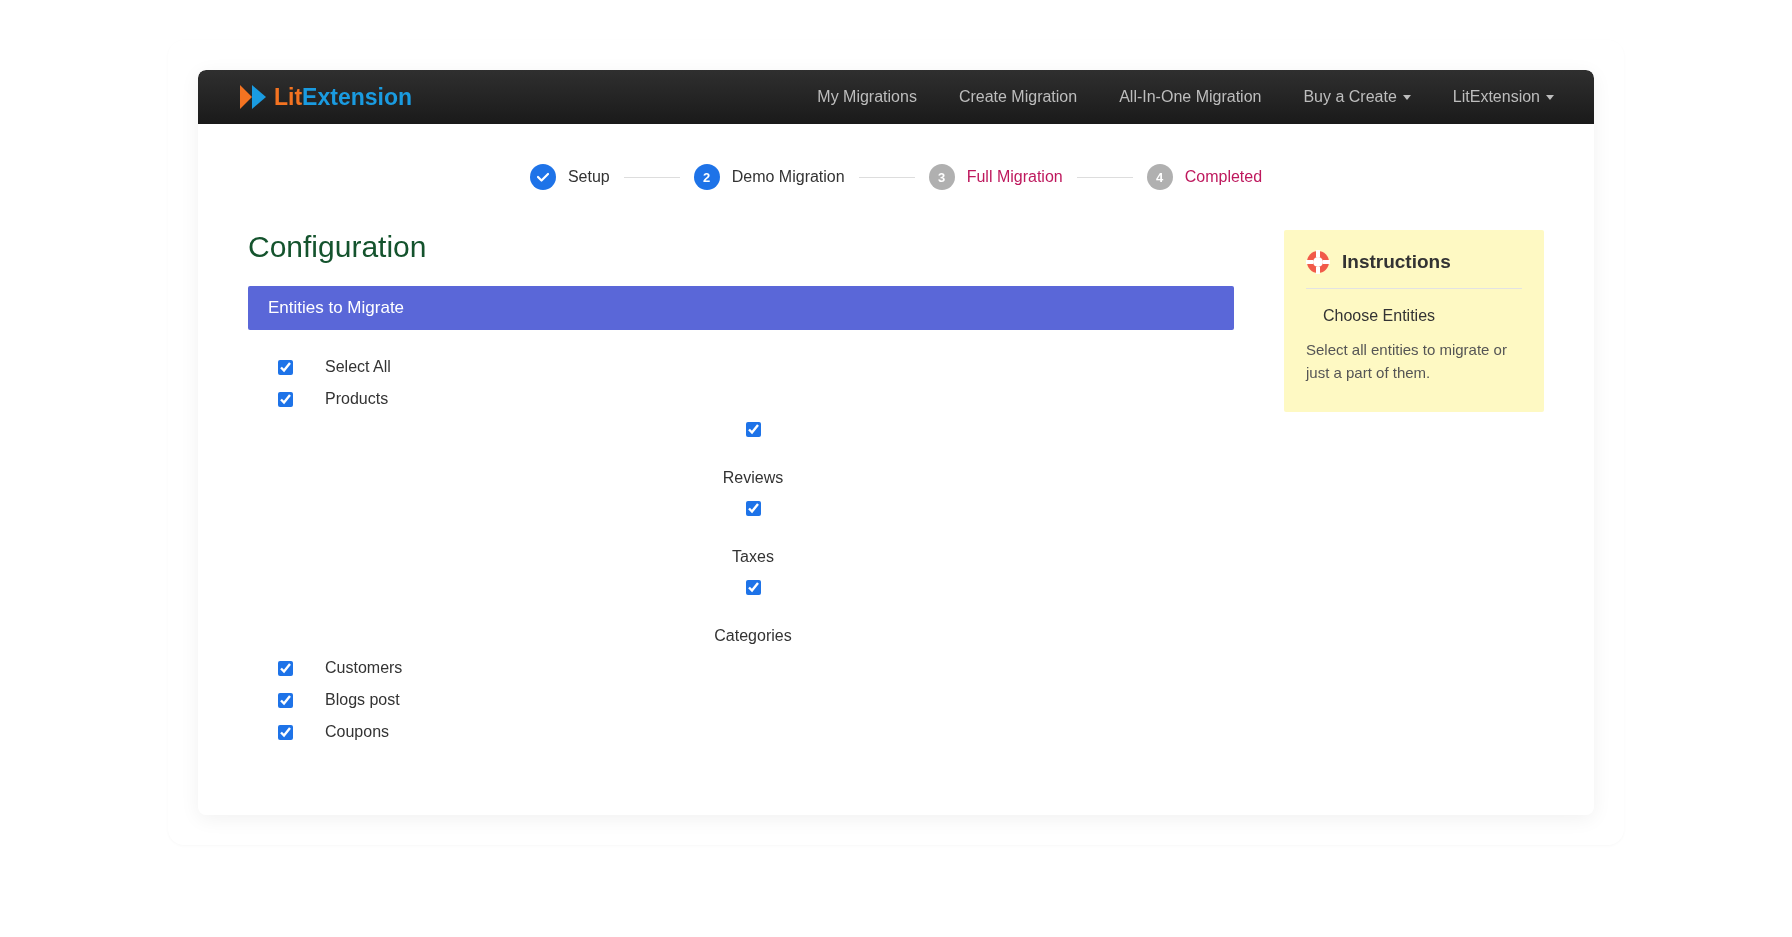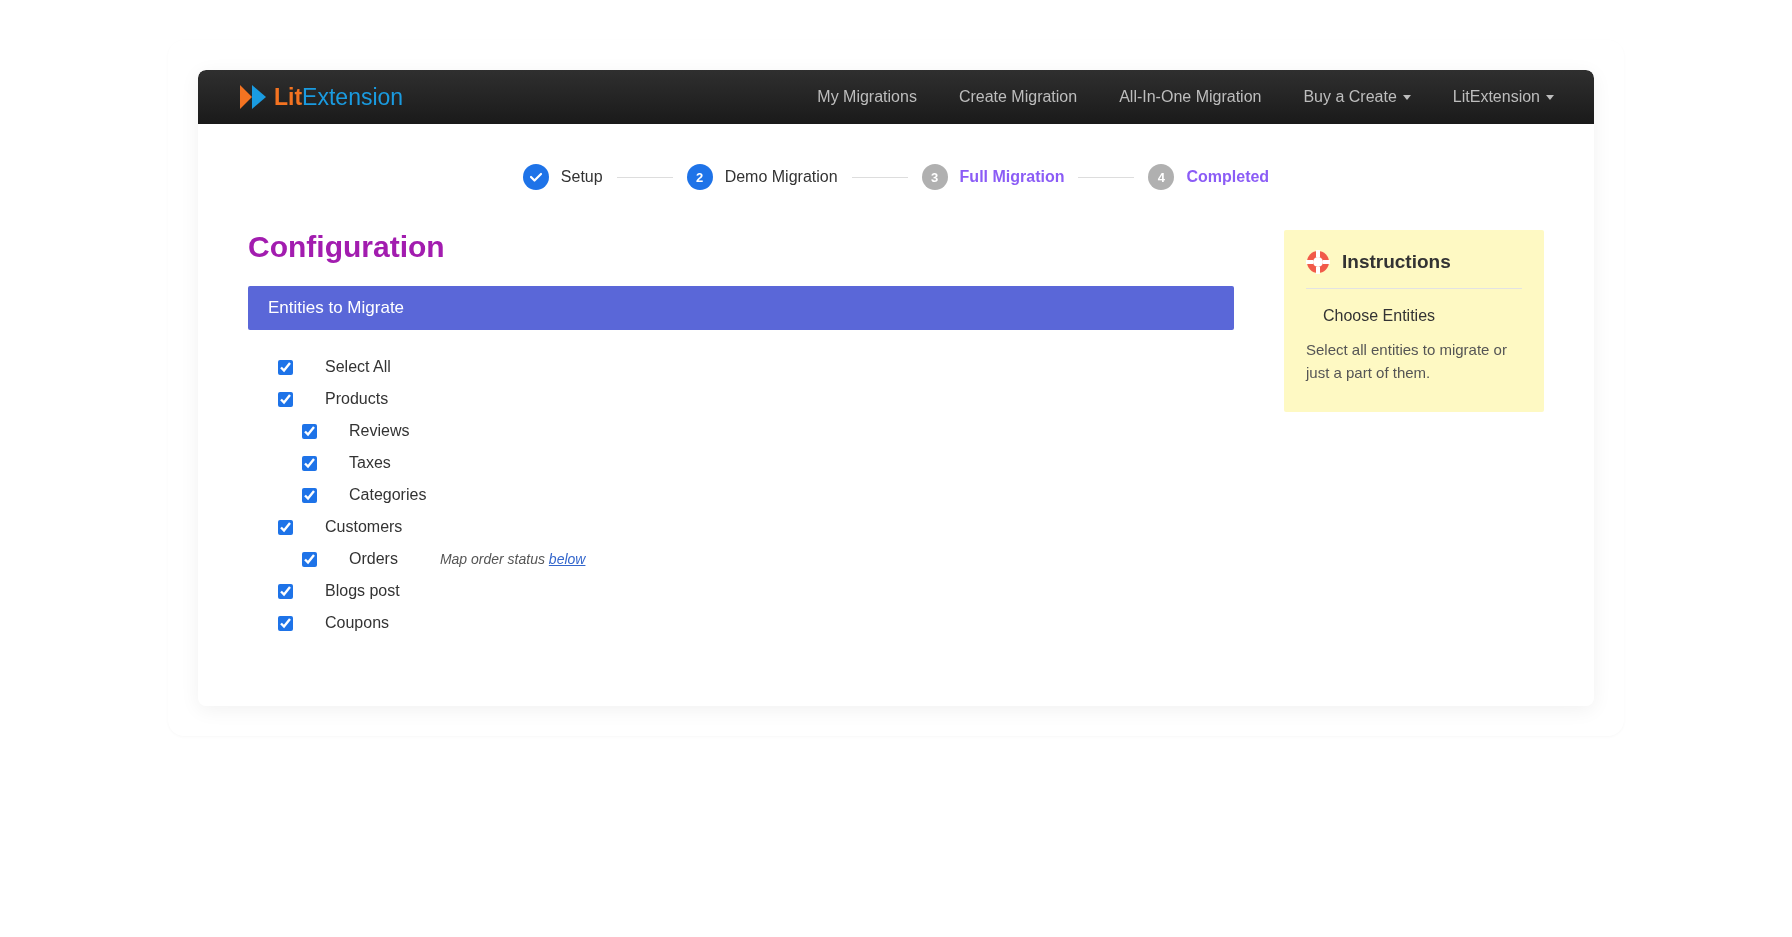--- a/index.html
+++ b/index.html
@@ -43,21 +43,21 @@
       height: 28px;
       position: relative;
     }
     .logo-icon svg { display: block; }
     .logo-text {
       font-size: 23px;
       font-weight: 400;
       color: #1a9be0;
     }
     .logo-text .lit { color: #f47321; font-weight: 700; }
-    .logo-text .ext { color: #1a9be0; font-weight: 400; }
+    .logo-text .ext { color: #1a9be0; font-weight: 700; }
     .nav-items {
       display: flex;
       gap: 42px;
       align-items: flex-end;
     }
     .nav-item {
       color: #bdbdbd;
       font-size: 16px;
       cursor: pointer;
       display: flex;
@@ -93,40 +93,40 @@
       justify-content: center;
       font-size: 13px;
       font-weight: 600;
       color: #fff;
     }
     .step-circle.done { background: #1e73e8; }
     .step-circle.active { background: #1e73e8; }
     .step-circle.pending { background: #b0b0b0; }
     .step-label { font-size: 16px; }
     .step-label.strong { font-weight: 400; color: #333; }
-    .step-label.muted { color: #8b5cf6; font-weight: 700; }
+    .step-label.muted { color: #be185d; font-weight: 400; }
     .step-connector {
       width: 56px;
       height: 1px;
       background: #ddd;
       margin: 0 14px;
     }
     .check-svg { width: 14px; height: 14px; }
 
     .main-row {
       display: flex;
       gap: 50px;
     }
     .left-col { flex: 1; }
     .right-col { width: 260px; flex: 0 0 260px; }
 
     .page-title {
       font-size: 30px;
-      font-weight: 700;
-      color: #a21caf;
+      font-weight: 400;
+      color: #14532d;
       margin-bottom: 22px;
     }
     .section-header {
       background: #5a67d8;
       color: #fff;
       padding: 12px 20px;
       font-size: 17px;
       font-weight: 400;
       border-radius: 2px;
     }
@@ -136,20 +136,21 @@
     .entity-item {
       display: flex;
       align-items: center;
       gap: 32px;
       margin-bottom: 14px;
       font-size: 16px;
       color: #333;
     }
     .entity-item.sub {
       padding-left: 24px;
+      flex-direction: column;
     }
     .checkbox {
       width: 15px;
       height: 15px;
       accent-color: #1e73e8;
       cursor: pointer;
     }
     .order-note {
       font-size: 14px;
       color: #555;
@@ -288,27 +289,20 @@
             <div class="entity-item sub">
               <input type="checkbox" class="checkbox" checked="" style="">
               <span>Categories</span>
             </div>
 
             <div class="entity-item">
               <input type="checkbox" class="checkbox" checked="" style="">
               <span>Customers</span>
             </div>
 
-            <div class="entity-item sub">
-              <input type="checkbox" class="checkbox" checked="" style="">
-              <span>Orders</span>
-              <span class="order-note">
-                <span>Map order status </span><span class="link">below</span>
-              </span>
-            </div>
 
             <div class="entity-item">
               <input type="checkbox" class="checkbox" checked="" style="">
               <span>Blogs post</span>
             </div>
             <div class="entity-item">
               <input type="checkbox" class="checkbox" checked="" style="">
               <span>Coupons</span>
             </div>
 

